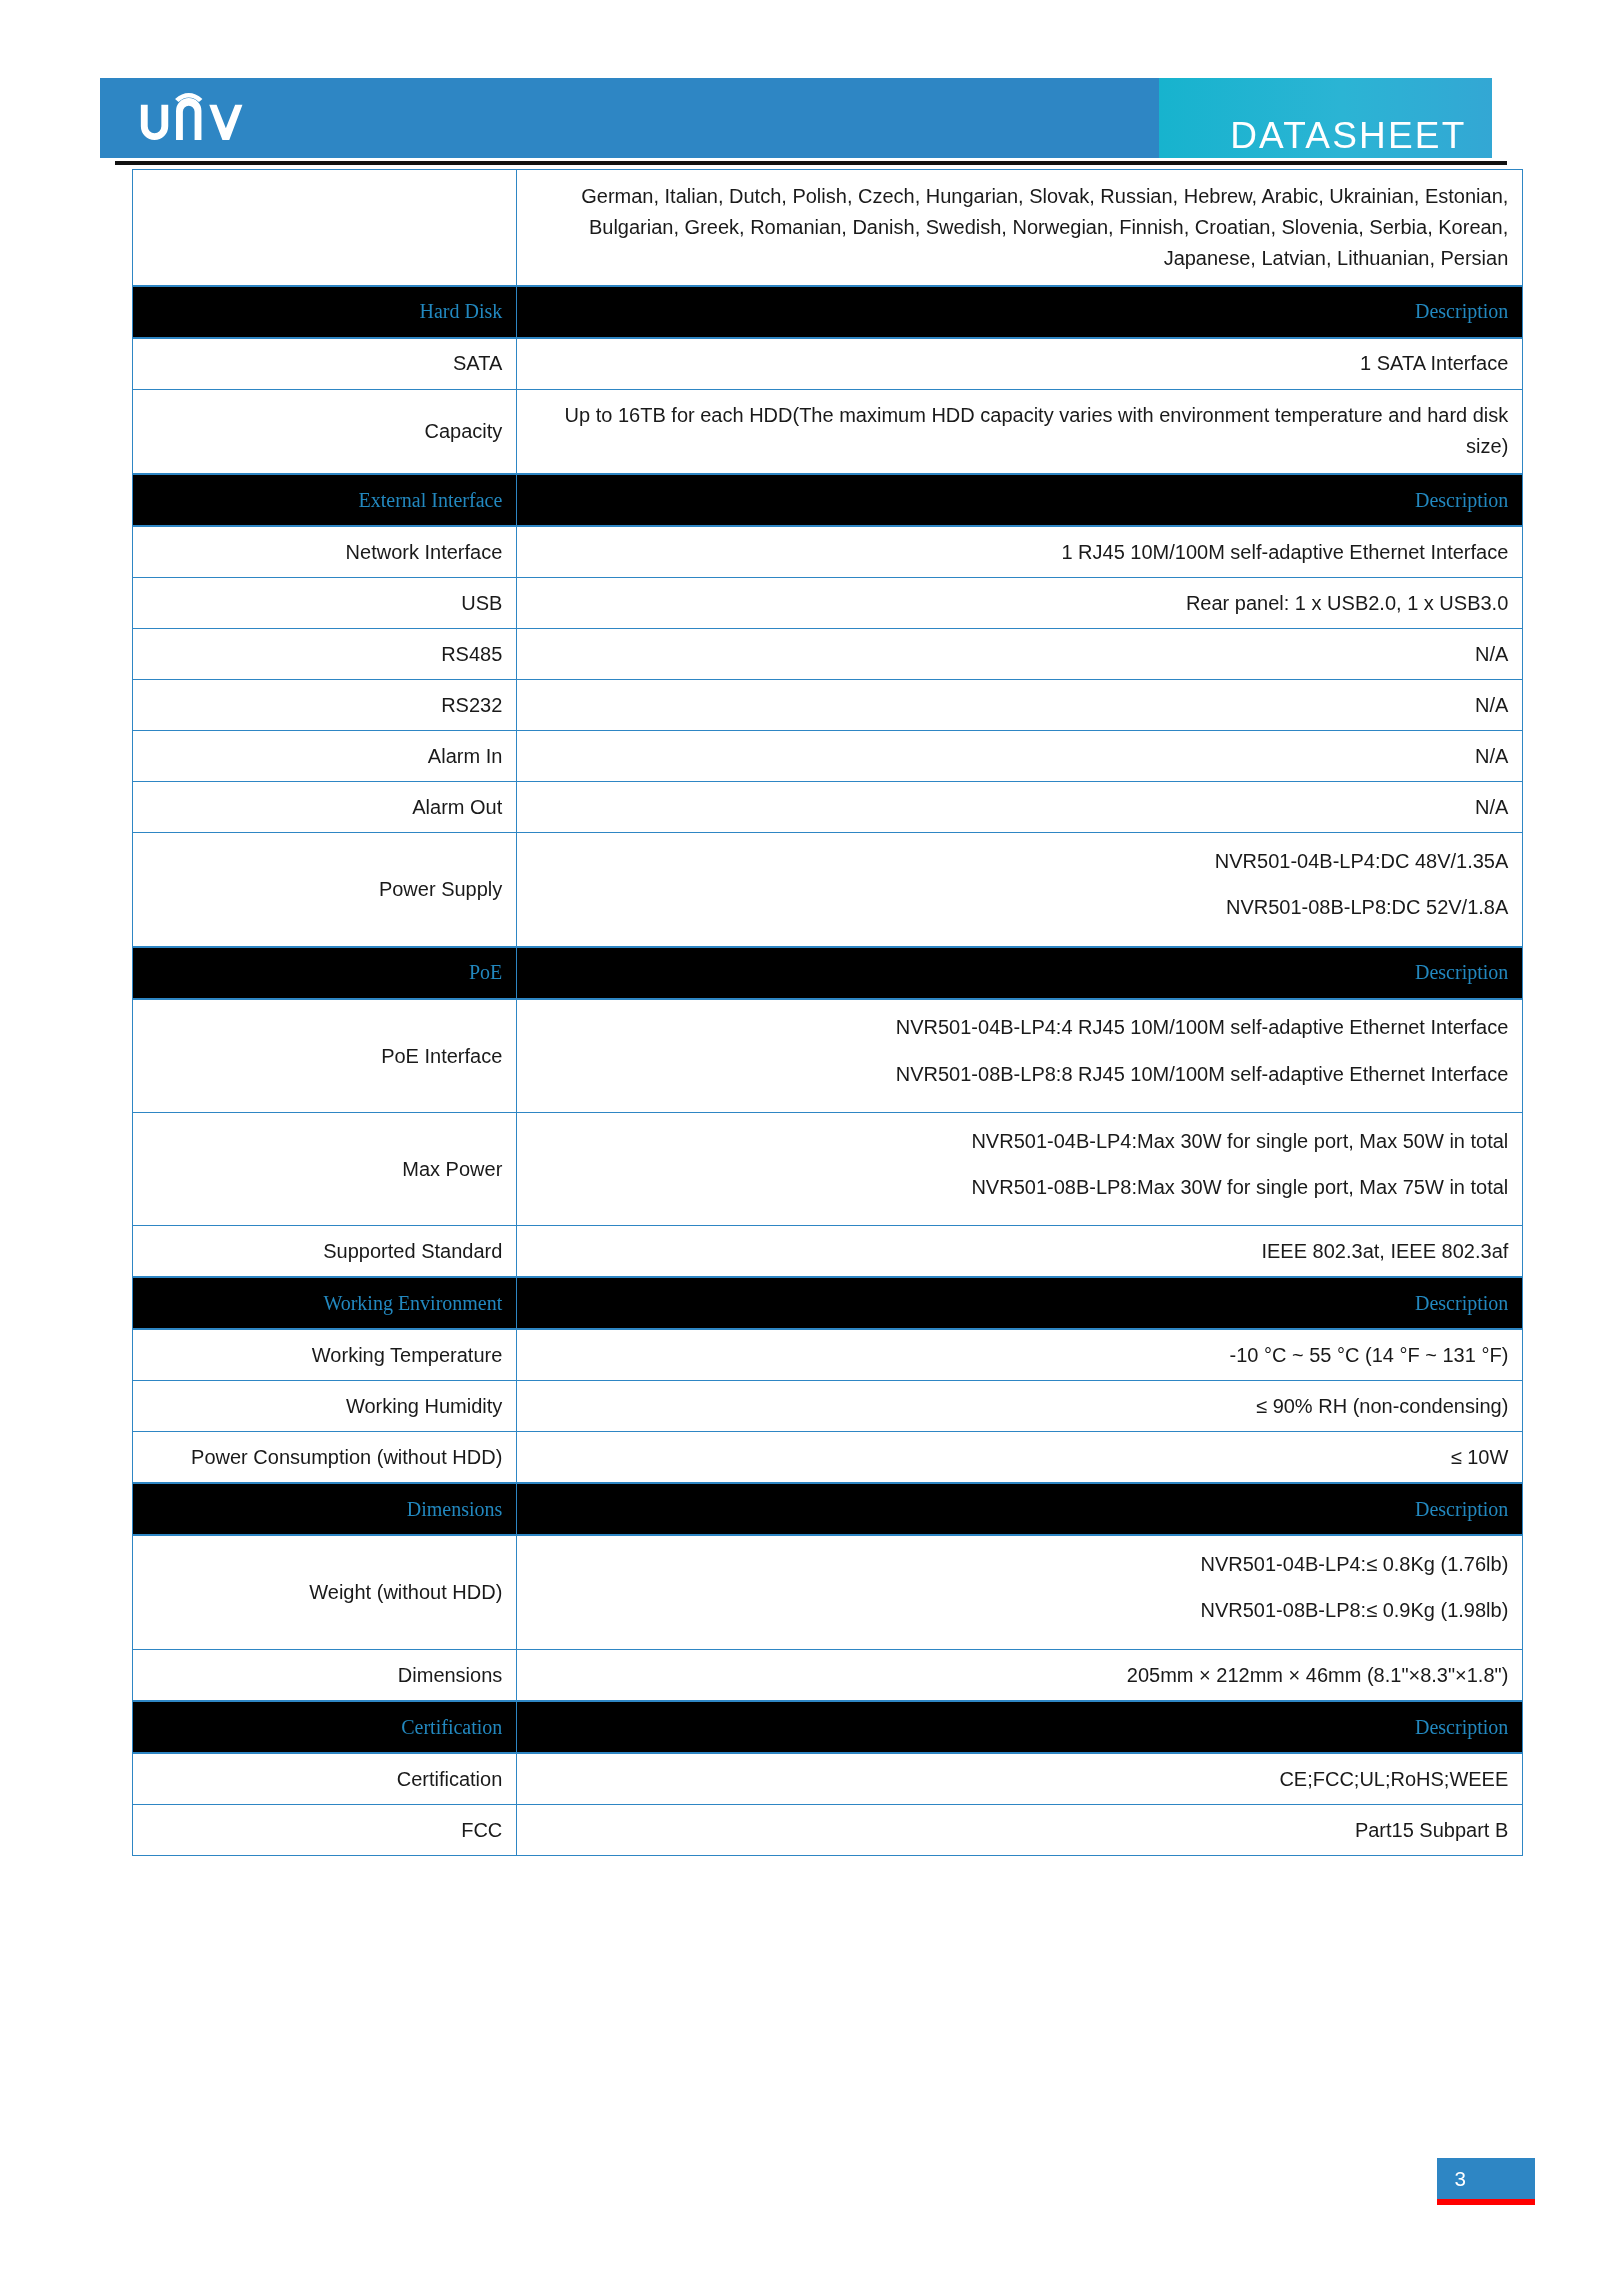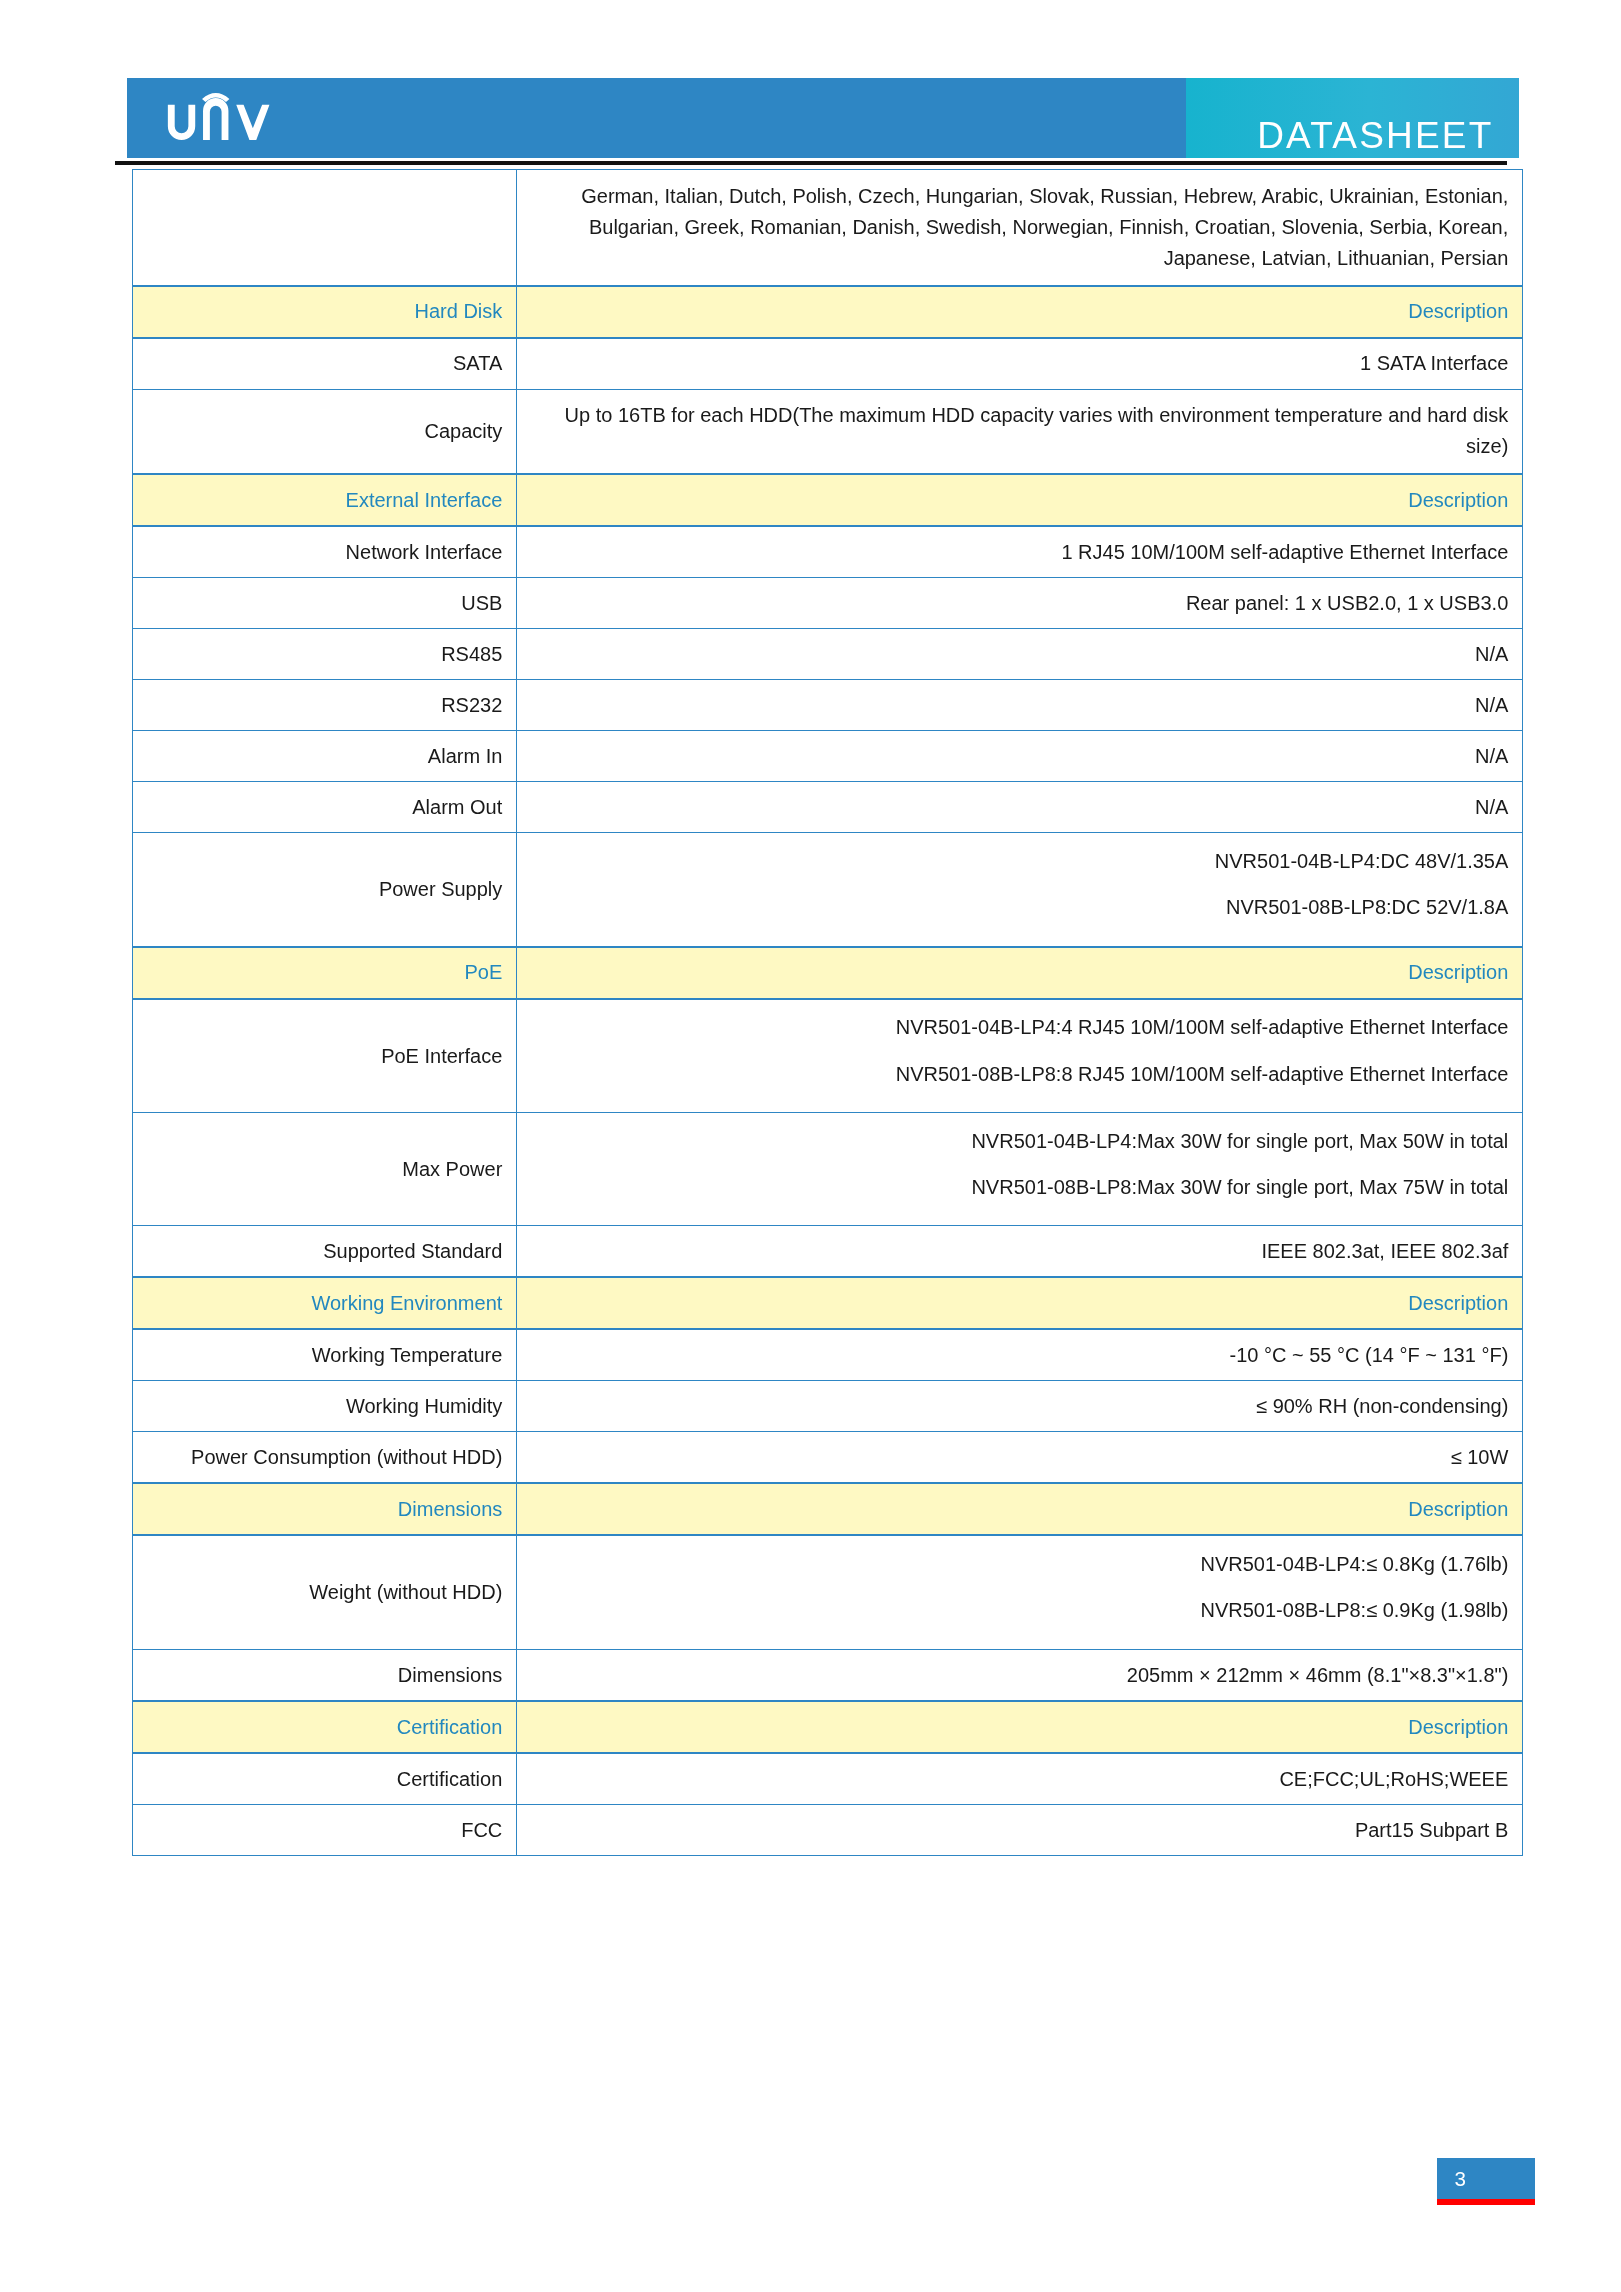--- a/index.html
+++ b/index.html
@@ -12,21 +12,21 @@
     height: 2293px;
     position: relative;
     font-family: "Liberation Sans", sans-serif;
     color: #000000;
     overflow: hidden;
   }
 
   
   .header {
     position: absolute;
-    left: 127px;
+    left: 100px;
     top: 78px;
     width: 1392px;
     height: 80px;
     display: flex;
     align-items: stretch;
   }
   .header-left {
     background: #2E86C4;
     flex: 1 1 auto;
     display: flex;
@@ -84,24 +84,25 @@
     line-height: 1.42;
     padding: 10.8px 13.7px 10.8px 12.7px;
     vertical-align: middle;
     color: #1a1a1a;
     word-wrap: break-word;
   }
   .col-label { width: 384px; }
   .col-desc  { width: 1006px; }
 
   tr.section-row td {
-    background: #fef9c3;
+    background: #000000;
     color: #2288BF;
     border-top: 2px solid #2E86C4;
     border-bottom: 2px solid #2E86C4;
+    font-family: Liberation Serif, serif;
   }
   td.multiline { padding-top: 13.7px; padding-bottom: 24px; }
   td.multiline .ln { display: block; }
   td.multiline .ln + .ln { margin-top: 18px; }
   td.wrap-block { line-height: 1.55; }
 
   
   .page-badge {
     position: absolute;
     left: 1437px;

